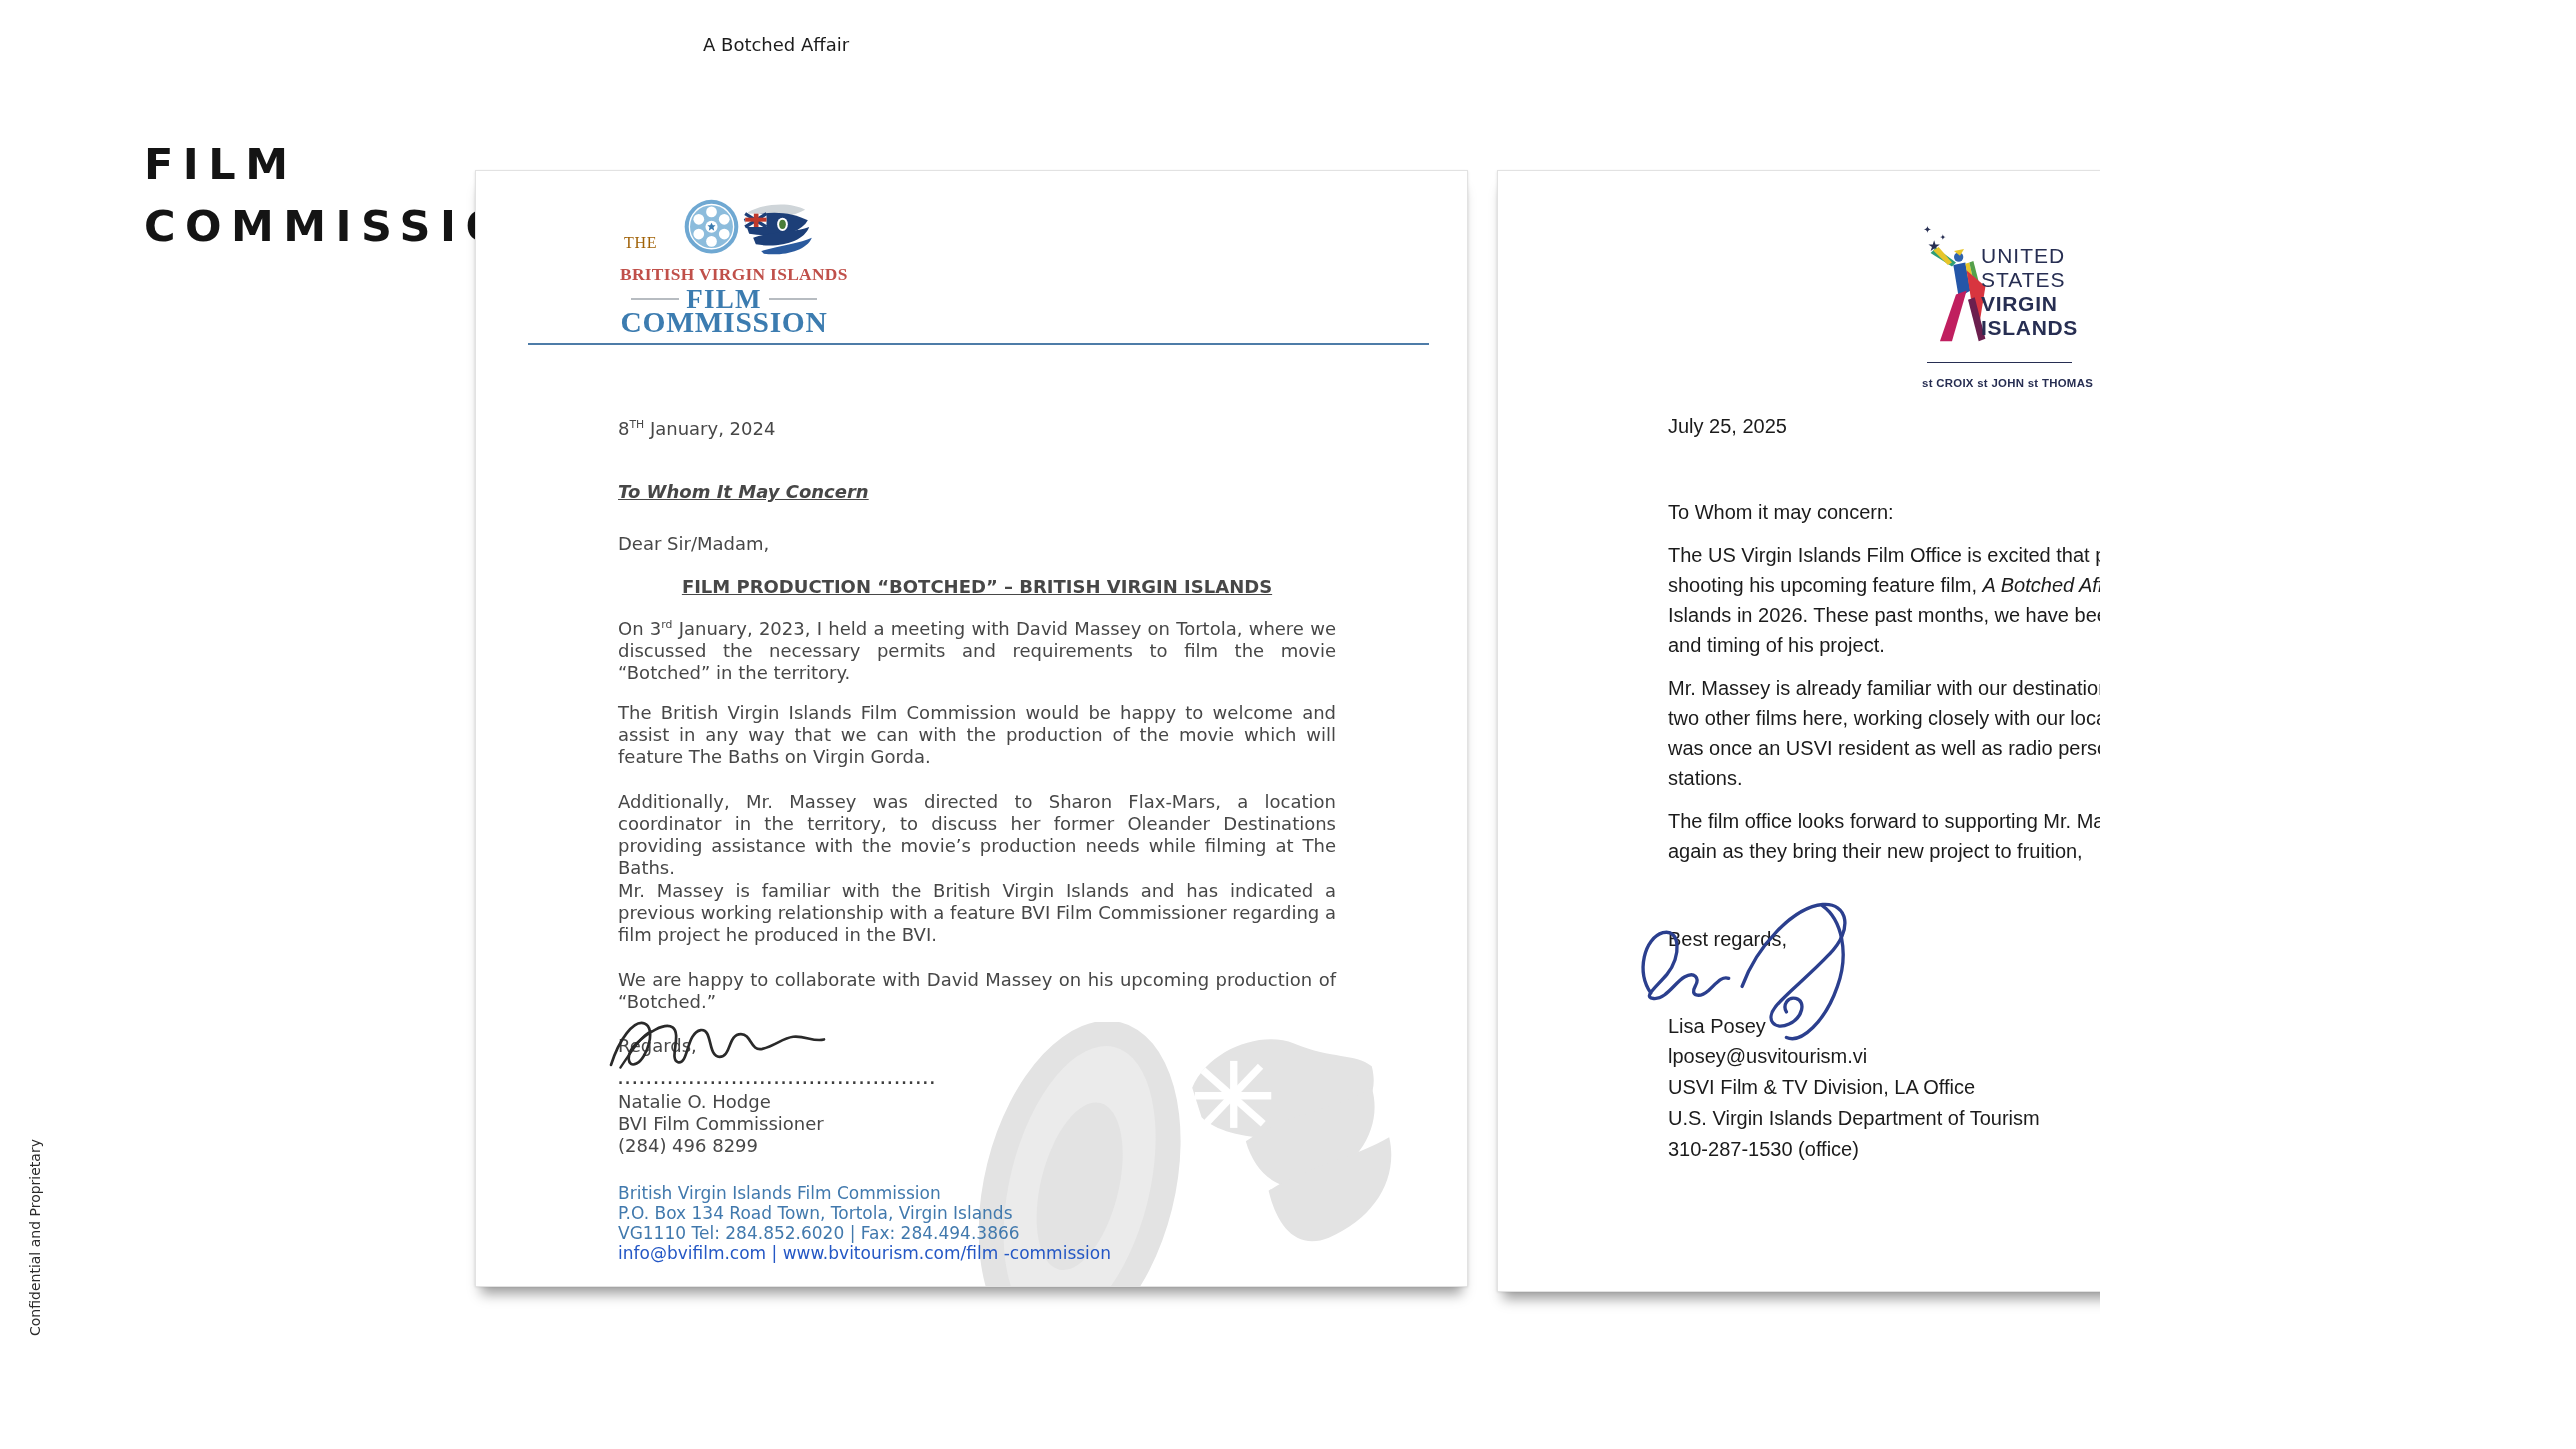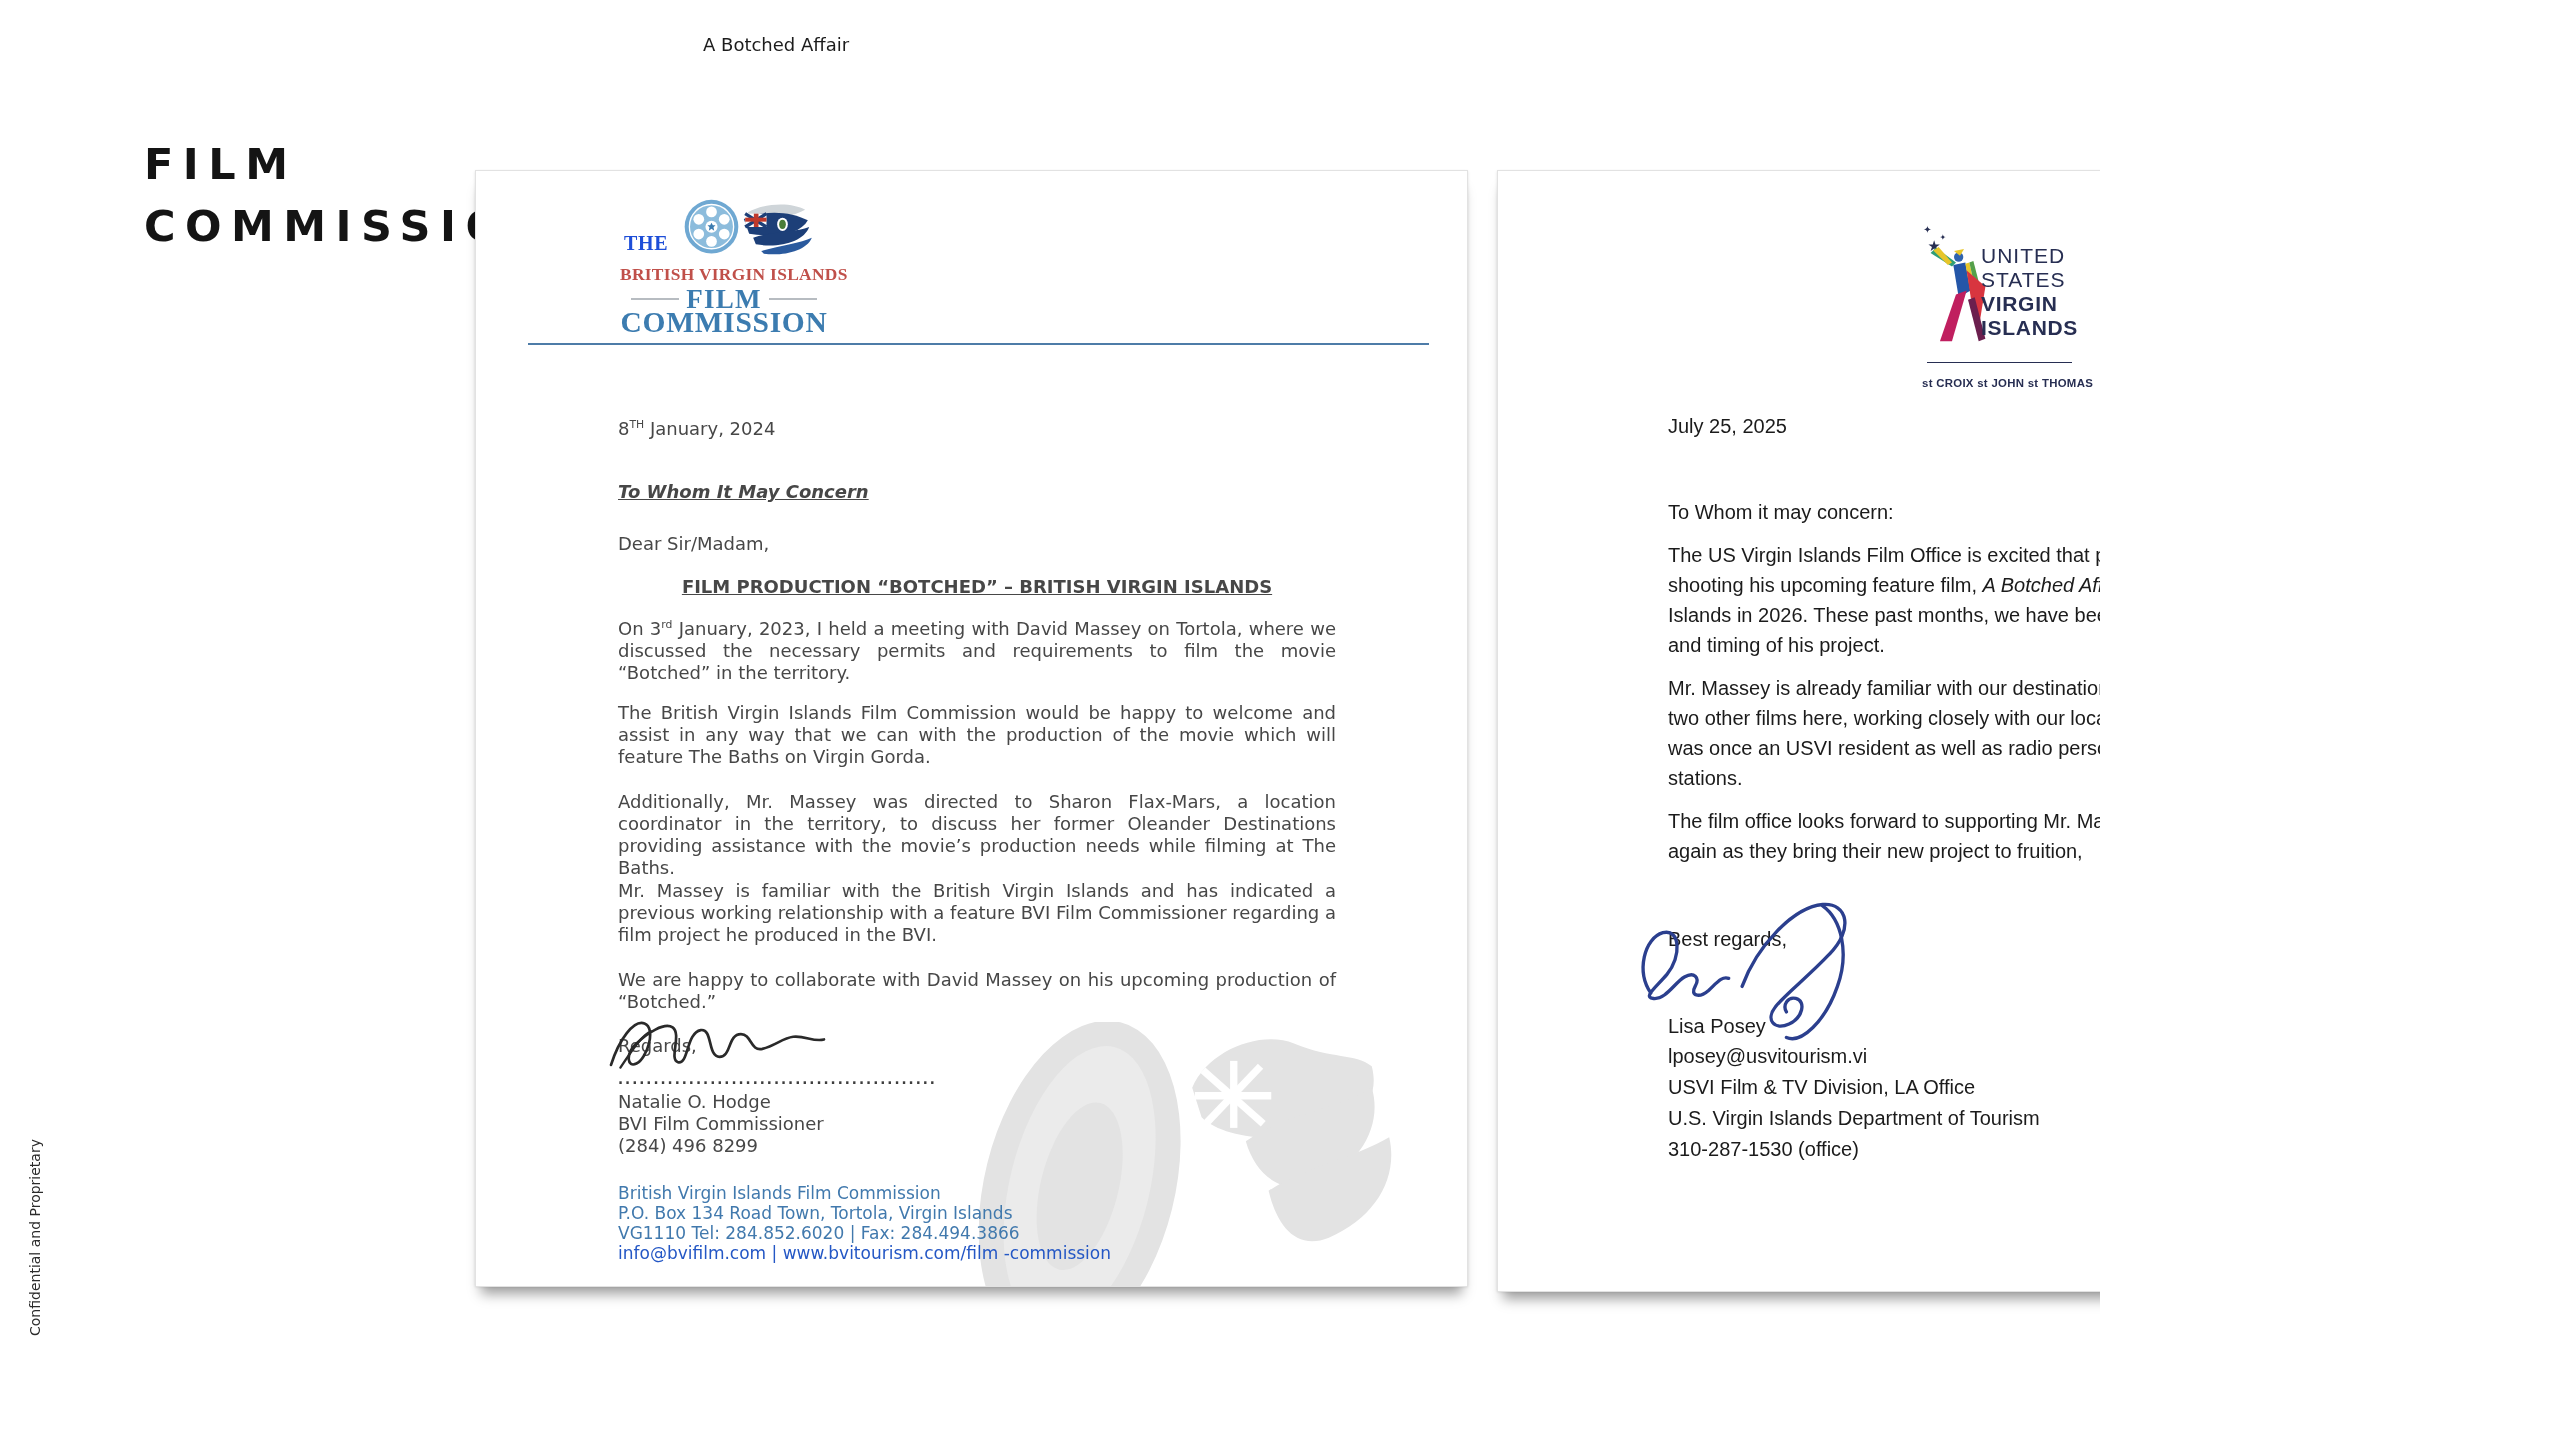--- a/index.html
+++ b/index.html
@@ -22,21 +22,21 @@
          box-shadow:0 1.3px 2.7px rgba(0,0,0,.12), 0 13.4px 12px -6px rgba(0,0,0,.38);}
   .paper-left{left:475px;width:991px;height:1115px;}
   .paper-right{left:1497px;width:997px;height:1120px;}
 
   
   .paper-left *{box-sizing:border-box;}
   .bvi-body{font-size:18px;line-height:22px;color:#474747;}
   .bvi-logo{position:absolute;left:144px;top:25.5px;width:208px;text-align:center;
             font-family:"Liberation Serif",serif;}
   .bvi-logo-art{position:relative;height:64px;}
-  .bvi-the{position:absolute;left:4px;top:35px;font-size:20px;font-weight:bold;color:#1d4ed8;letter-spacing:0.7px;}
+  .bvi-the{position:absolute;left:4px;top:35px;font-size:16px;font-weight:normal;color:#a16207;letter-spacing:0.7px;}
   .bvi-line1{font-size:17.4px;font-weight:bold;color:#c0504a;letter-spacing:0.3px;margin-top:2.7px;white-space:nowrap;}
   .bvi-film-row{display:flex;align-items:center;justify-content:center;gap:6.7px;margin-top:2.7px;}
   .bvi-film-row .dash{display:inline-block;width:48px;height:2.7px;background:#b7bcc1;}
   .bvi-film{font-size:27px;font-weight:bold;color:#3c7cb0;letter-spacing:1.3px;}
   .bvi-commission{font-size:29.5px;font-weight:bold;color:#3c7cb0;letter-spacing:0.7px;margin-top:1.3px;white-space:nowrap;}
   .rule{position:absolute;left:52px;top:172px;width:901px;height:2px;background:#4e7ca8;}
   .l-block{position:absolute;left:142px;width:718px;}
   .l-date{top:243px;}
   .l-date sup,.l-para sup{font-size:60%;vertical-align:super;}
   .l-whom{top:310px;font-weight:bold;font-style:italic;text-decoration:underline;}

